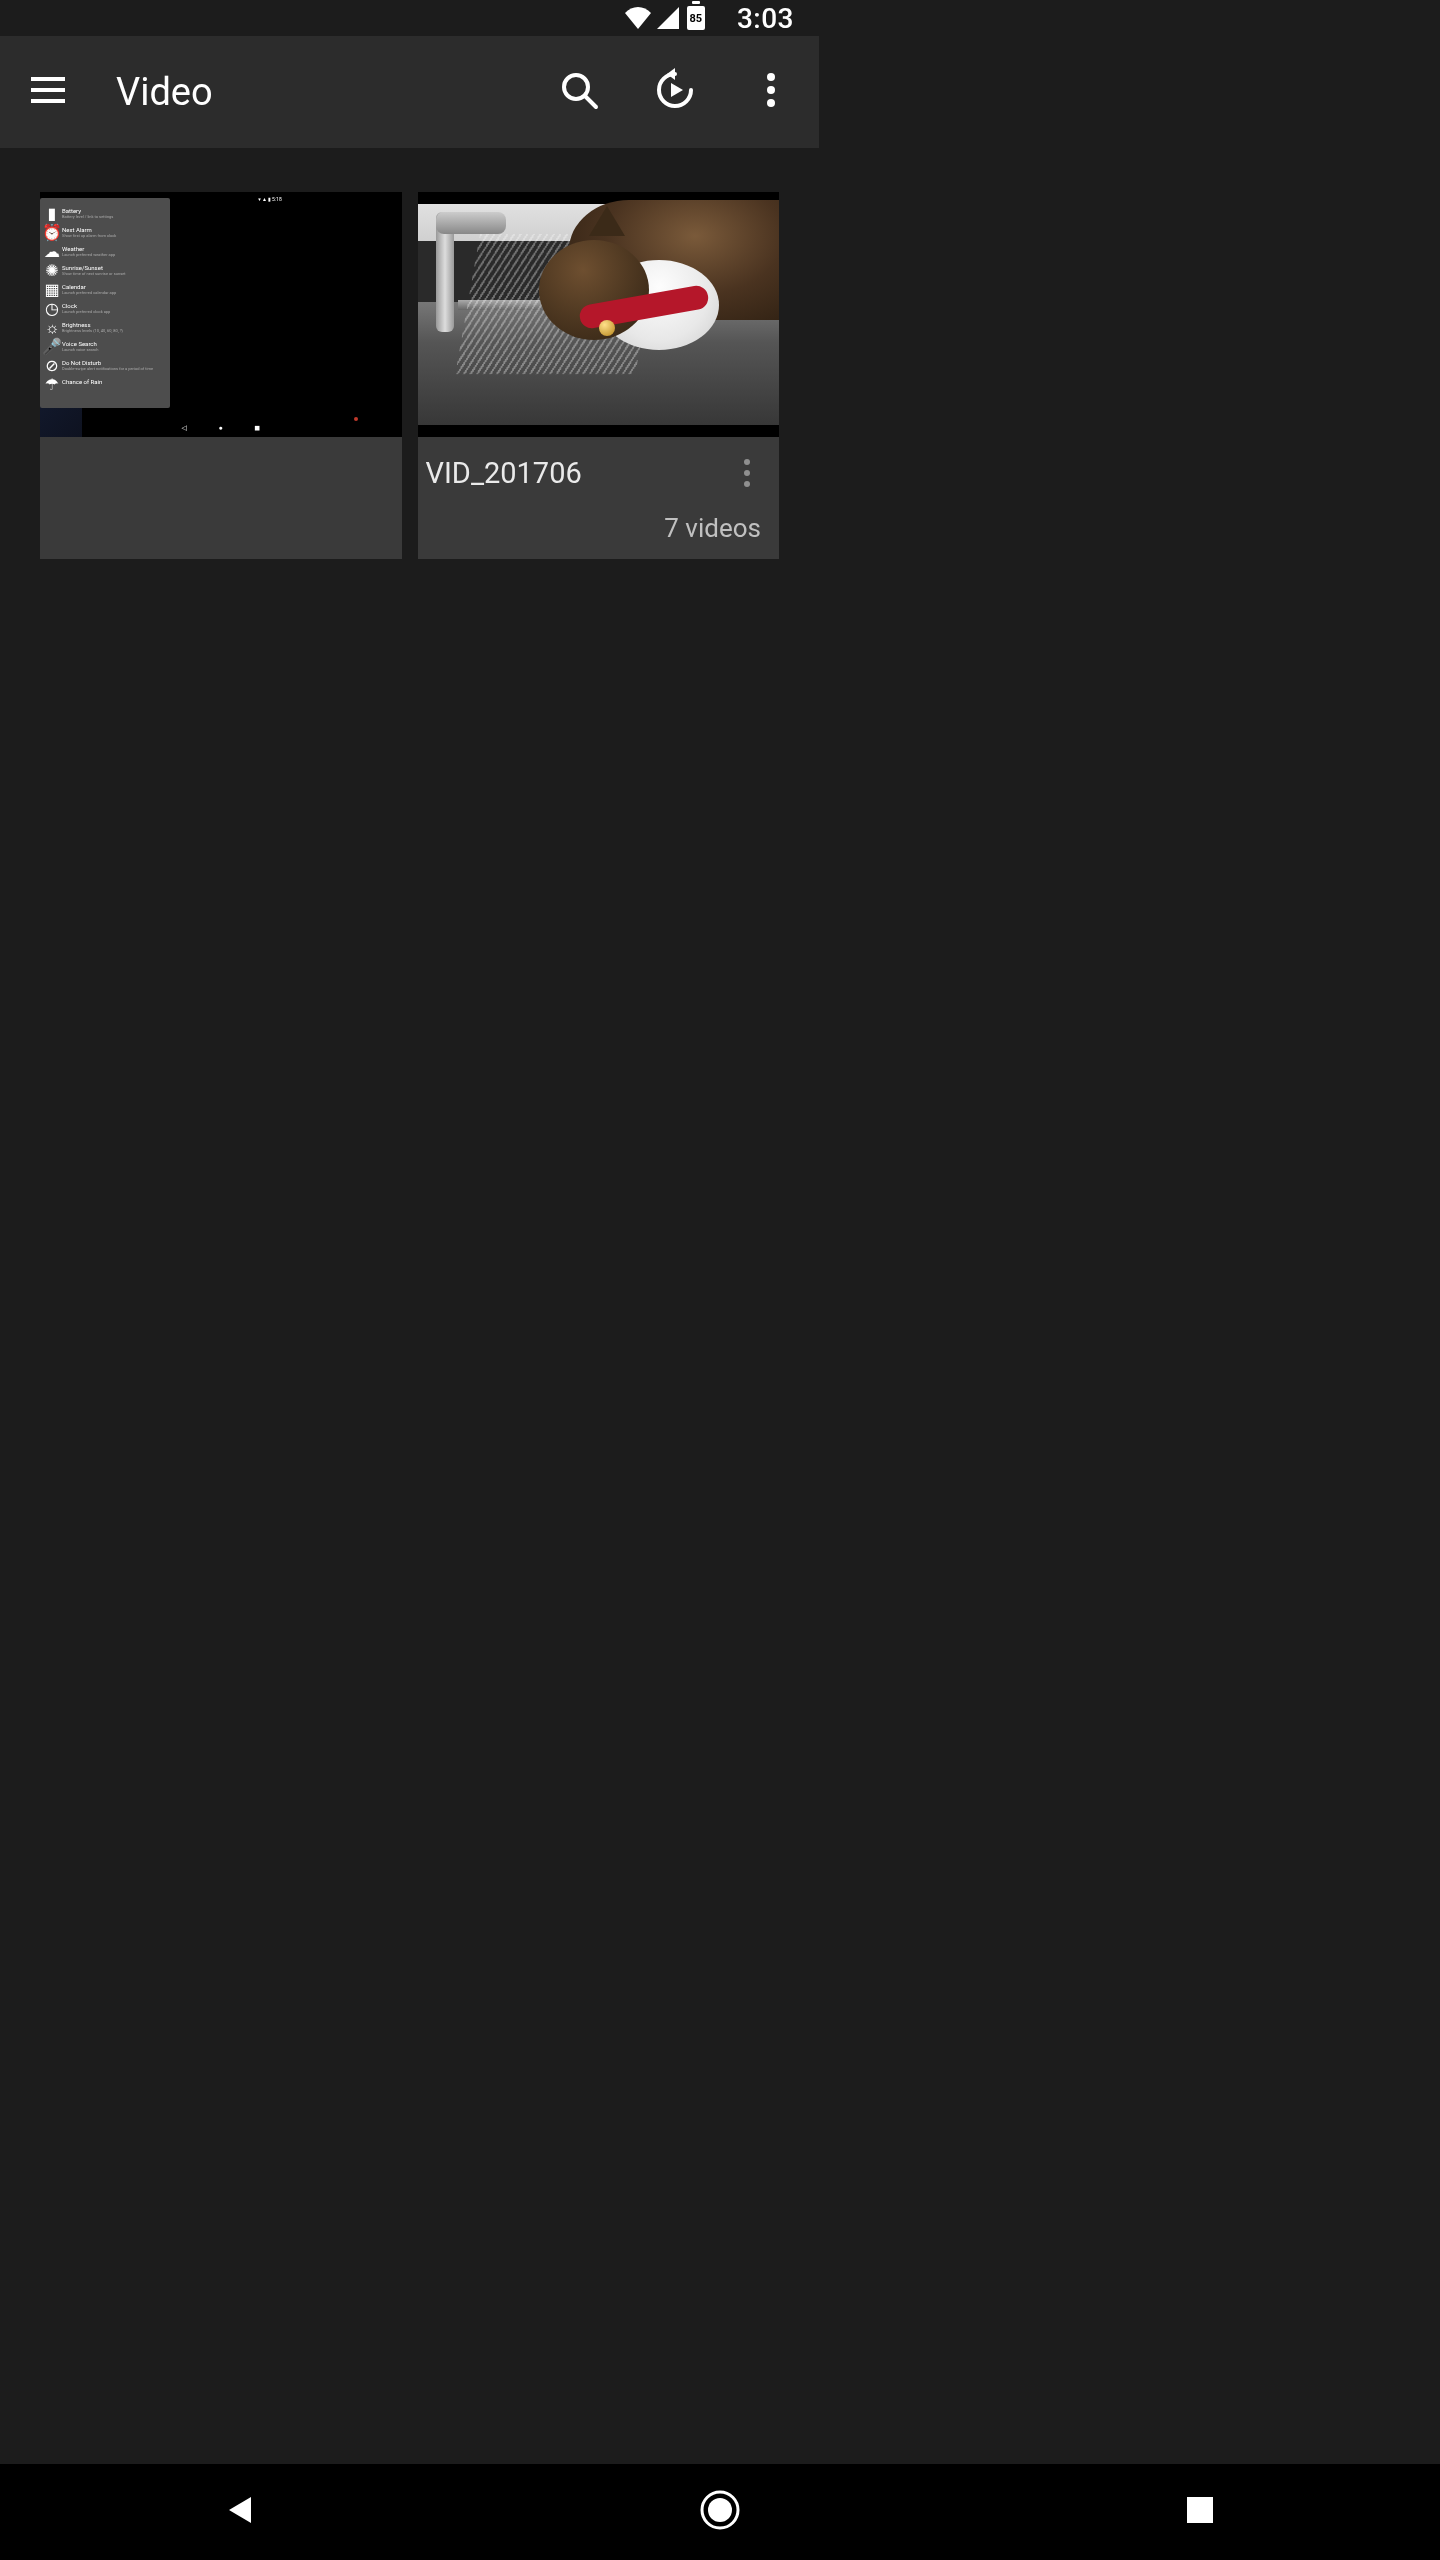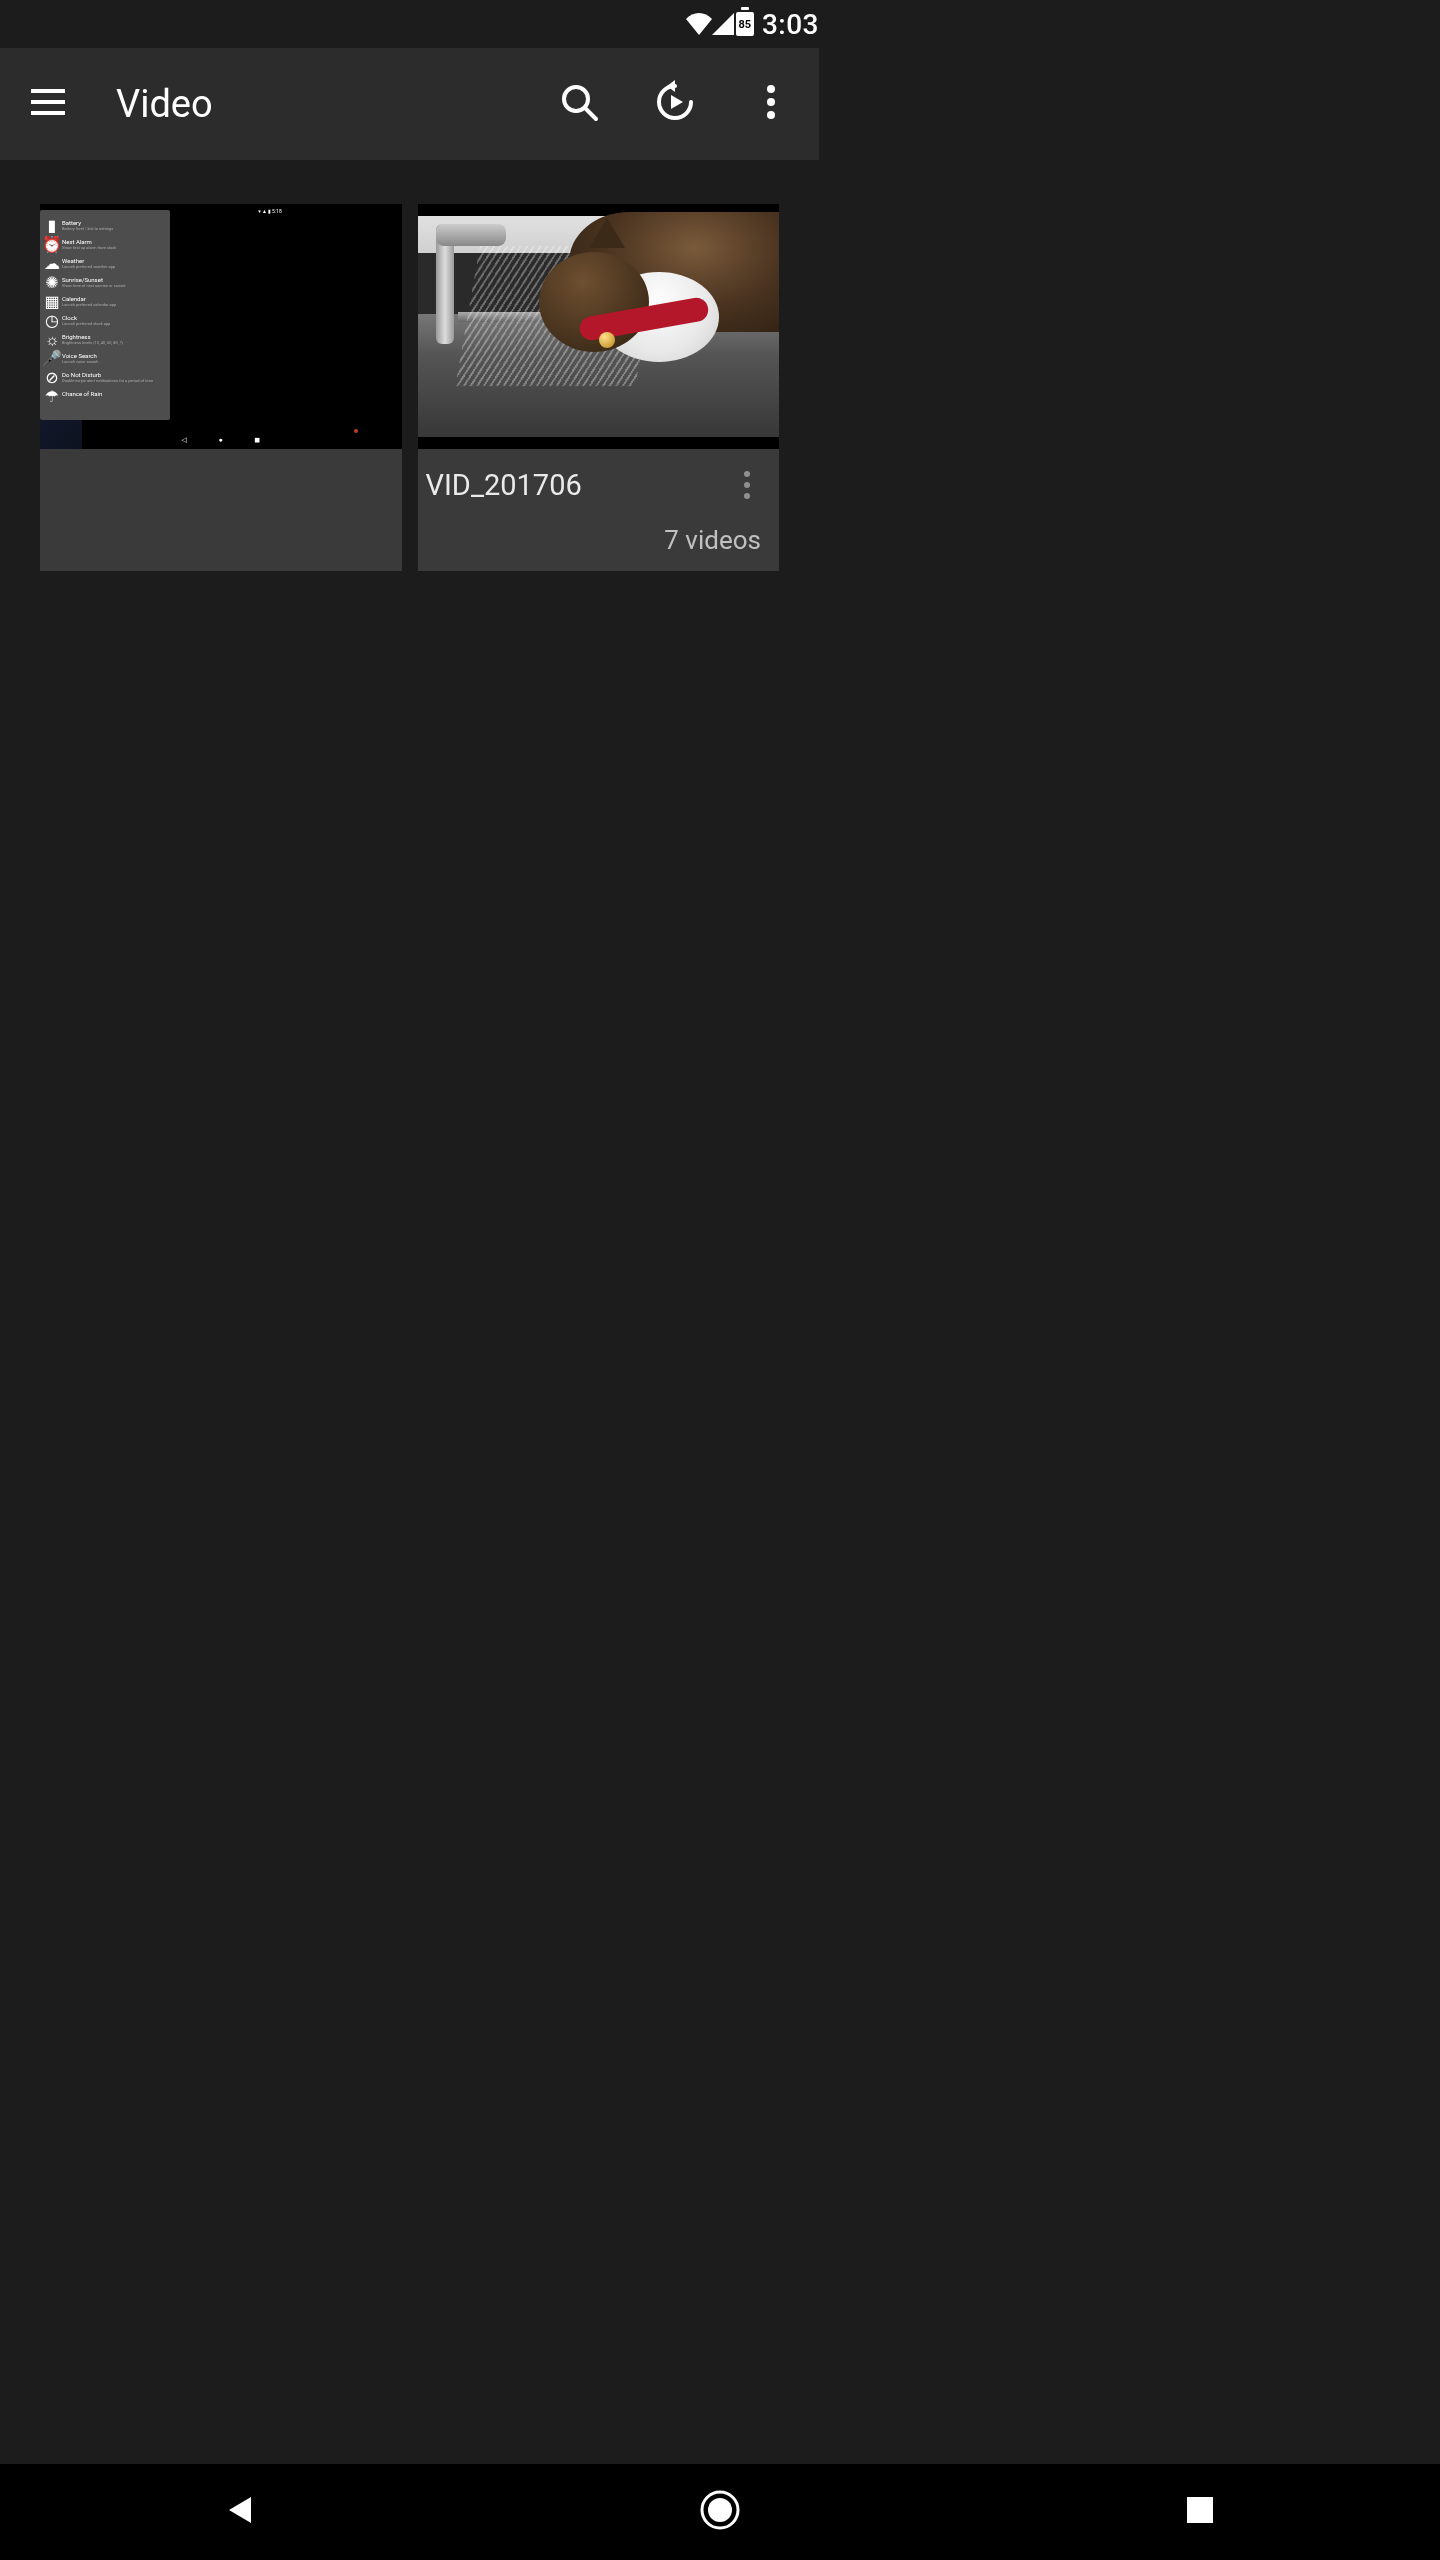--- a/index.html
+++ b/index.html
@@ -7,26 +7,27 @@
     width: 819px;
     height: 1456px;
     background: #1c1c1c;
     font-family: Roboto, "Helvetica Neue", Arial, sans-serif;
     color: #fff;
     overflow: hidden;
   }
 
   
   .status-bar {
-    height: 48px;
+    height: 36px;
     background: #1c1c1c;
     display: flex;
     align-items: center;
     justify-content: flex-end;
-    padding: 0 0;
+    padding: 0 25px;
+    gap: 6px;
   }
   .status-bar .wifi-icon,
   .status-bar .cell-icon {
     display: inline-flex;
     align-items: center;
   }
   .status-bar .battery-wrap {
     position: relative;
     display: inline-flex;
     align-items: center;
@@ -58,21 +59,21 @@
     left: 50%;
     transform: translate(-50%, -50%);
     font-size: 11px;
     font-weight: 700;
     color: #000;
     line-height: 1;
   }
   .status-bar .clock {
     font-size: 28px;
     font-weight: 500;
-    margin-left: 6px;
+    margin-left: 24px;
     letter-spacing: 0.5px;
   }
 
   
   .app-bar {
     height: 112px;
     background: #2c2c2c;
     display: flex;
     align-items: center;
     padding: 12px 20px;

